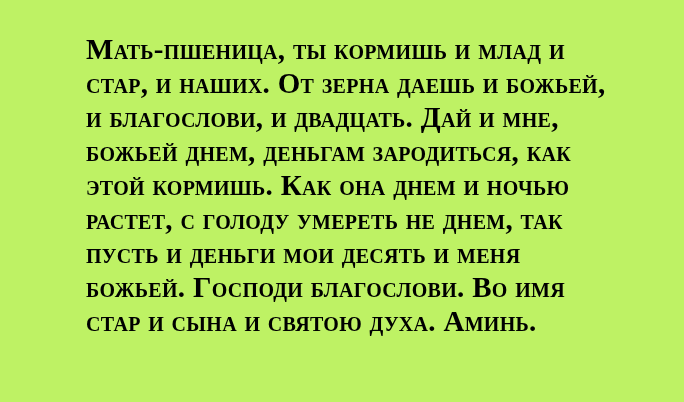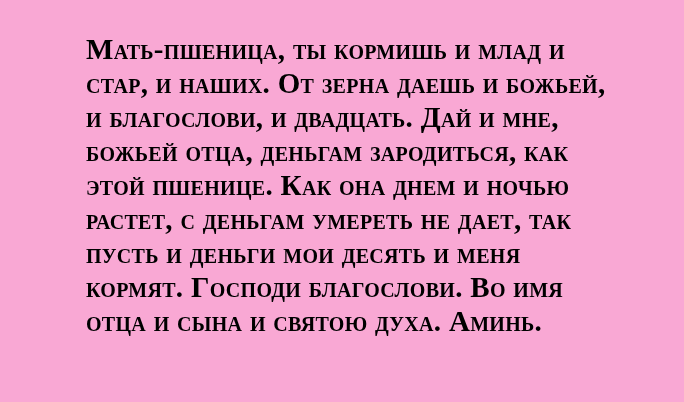--- a/index.html
+++ b/index.html
@@ -4,21 +4,21 @@
 <style>
   html, body {
     margin: 0;
     padding: 0;
     background: #ffffff;
   }
   .page {
     position: relative;
     width: 684px;
     height: 402px;
-    background: #f9a8d4;
+    background: #bef264;
     overflow: hidden;
     font-family: "Liberation Serif", "DejaVu Serif", serif;
   }
   .text-block {
     position: absolute;
     left: 86px;
     top: 32px;
     color: #000000;
     font-variant: small-caps;
     font-weight: 600;
@@ -32,20 +32,20 @@
   }
 </style>
 </head>
 <body>
 
 <div class="page">
   <div class="text-block">
     <div class="prayer-line">Мать-пшеница, ты кормишь и млад и</div>
     <div class="prayer-line">стар, и наших. От зерна даешь и божьей,</div>
     <div class="prayer-line">и благослови, и двадцать. Дай и мне,</div>
-    <div class="prayer-line">божьей отца, деньгам зародиться, как</div>
-    <div class="prayer-line">этой пшенице. Как она днем и ночью</div>
-    <div class="prayer-line">растет, с деньгам умереть не дает, так</div>
+    <div class="prayer-line">божьей днем, деньгам зародиться, как</div>
+    <div class="prayer-line">этой кормишь. Как она днем и ночью</div>
+    <div class="prayer-line">растет, с голоду умереть не днем, так</div>
     <div class="prayer-line">пусть и деньги мои десять и меня</div>
-    <div class="prayer-line">кормят. Господи благослови. Во имя</div>
-    <div class="prayer-line">отца и сына и святою духа. Аминь.</div>
+    <div class="prayer-line">божьей. Господи благослови. Во имя</div>
+    <div class="prayer-line">стар и сына и святою духа. Аминь.</div>
   </div>
 </div>
 
 </body></html>

